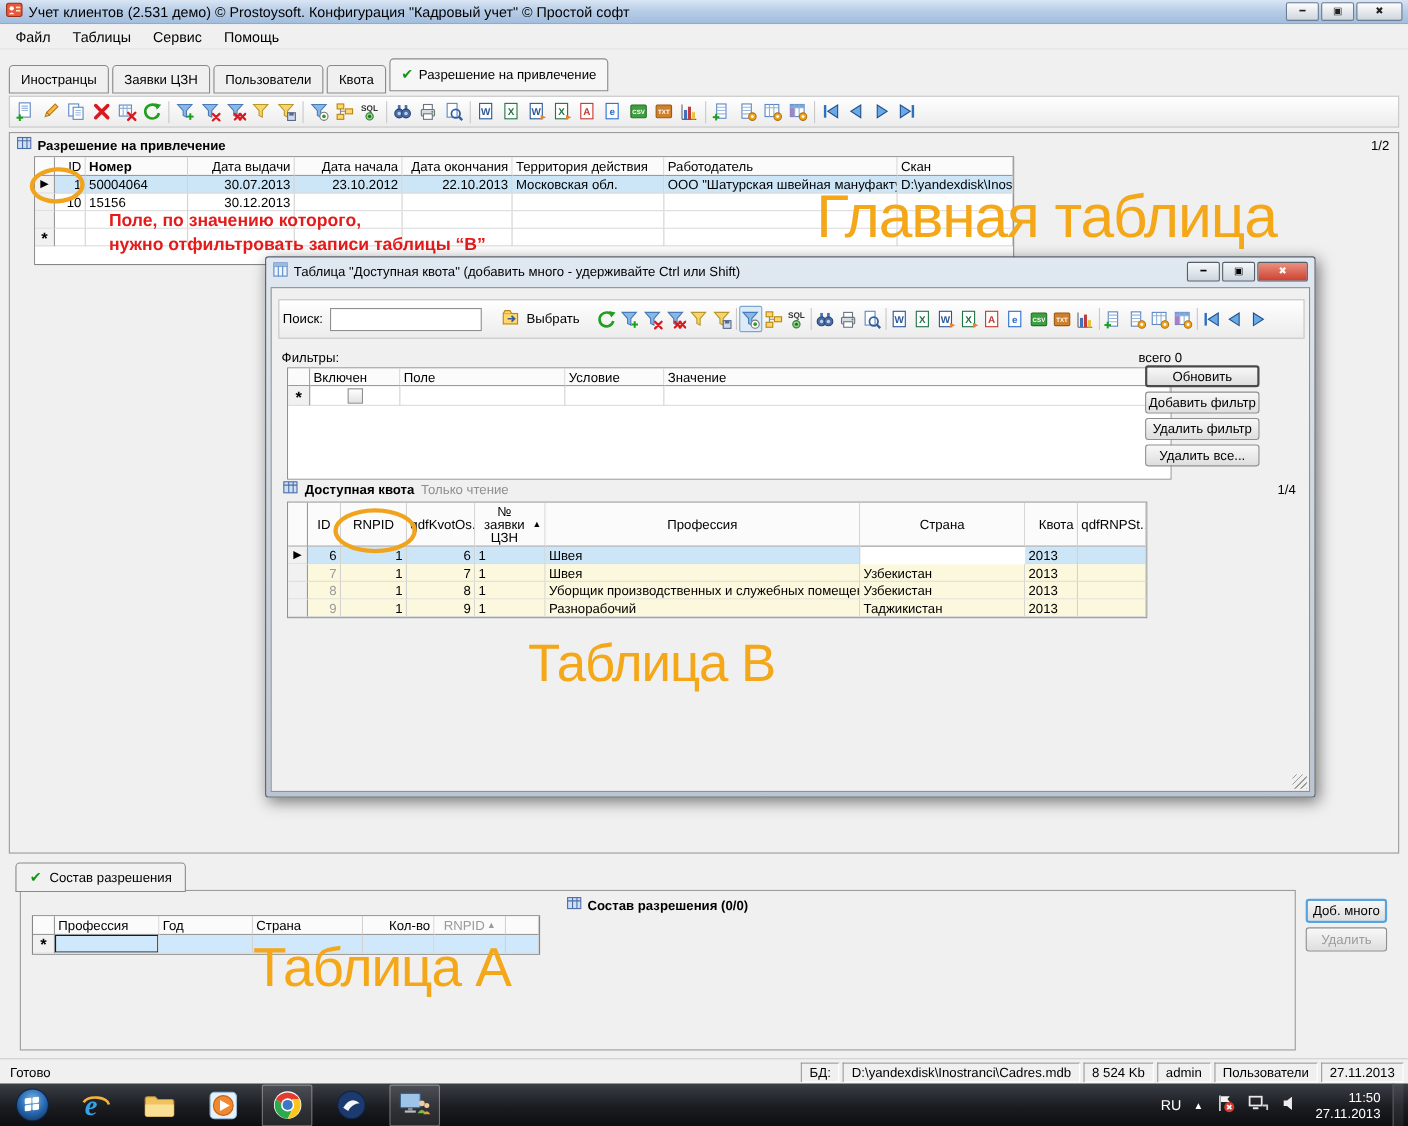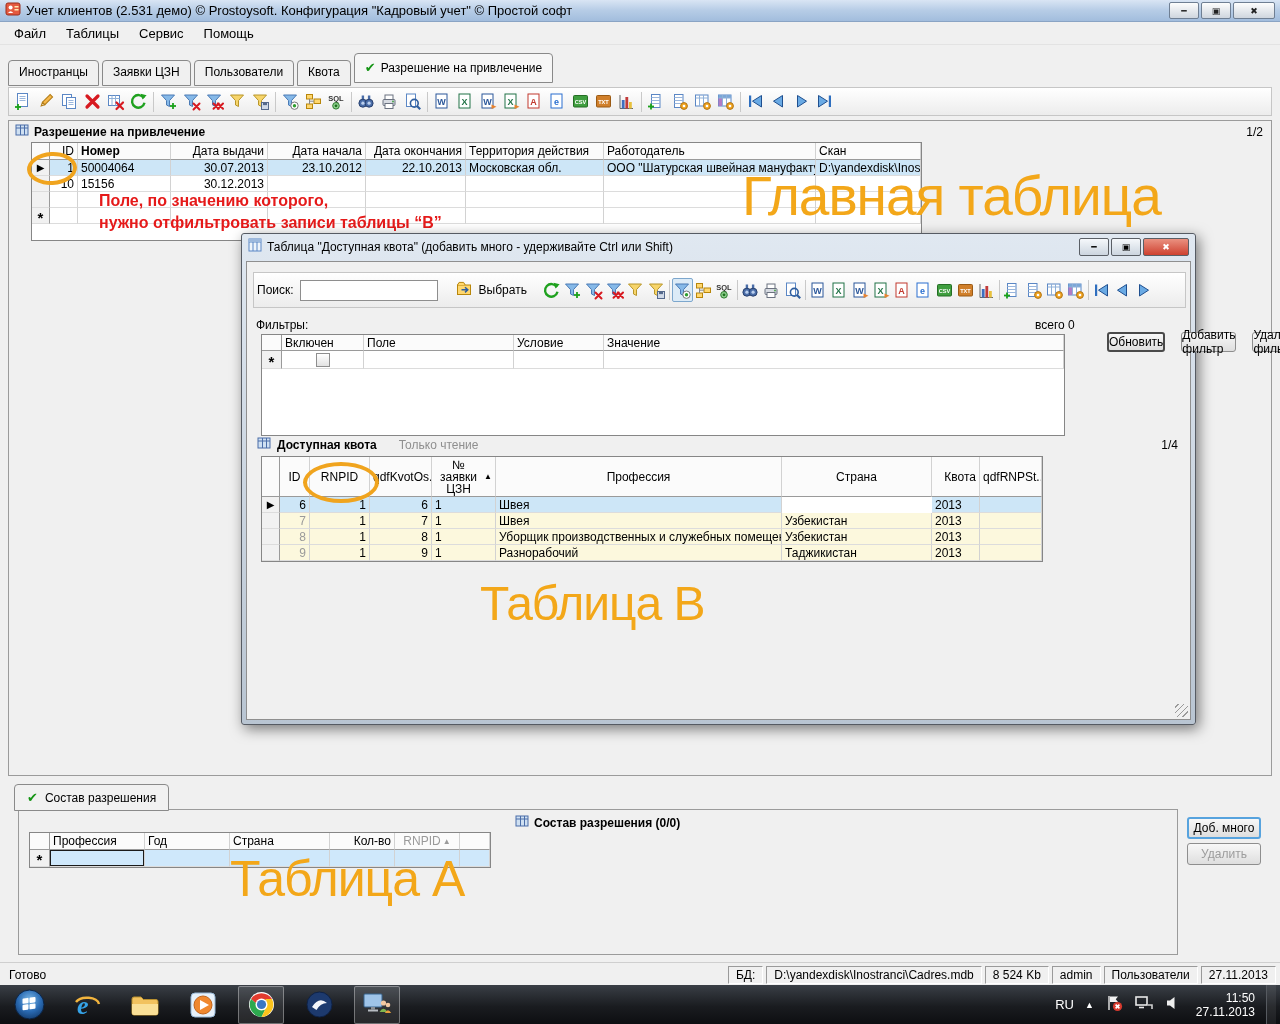--- a/index.html
+++ b/index.html
@@ -78,21 +78,21 @@
   .dlg-btn.close{width:44px;background:linear-gradient(#ea9180,#ce4130);color:#fff;font-weight:bold}
   .dlg-body{position:absolute;left:4px;right:4px;top:27px;bottom:4px;background:#f0f0f0;border:1px solid #8f8f8f}
   #dlg-toolbar{position:absolute;left:6px;top:10px;width:933px;height:36px}
   #dlg-toolbar .tb-btn{width:21px}
   #dlg-toolbar .tb-sep{margin:0 2px}
   #dlg-search{width:130px;height:19px;border:1px solid #8e8e8e;background:#fff;margin-left:6px;font-size:12px;padding:0 3px}
   .flat-btn{display:flex;align-items:center;gap:4px;margin:0 10px 0 14px;padding:2px 4px}
   .btn{display:flex;align-items:center;justify-content:center;height:20px;font-size:12px;
     border:1px solid #8e8e8e;border-radius:3px;background:linear-gradient(#f8f8f8,#dedede);box-sizing:border-box}
   .btn-default{border:2px solid #4a4a4a}
-  #dlg-side{position:absolute;left:860px;top:70px;width:104px;display:flex;flex-direction:row;gap:16px}
+  #dlg-side{position:absolute;left:794px;top:70px;width:104px;display:flex;flex-direction:column;gap:4px}
   #dlg-grp{position:absolute;left:10px;top:174px;right:12px;display:flex;align-items:center;gap:6px}
   .grip{position:absolute;right:2px;bottom:2px;width:13px;height:13px;
     background:repeating-linear-gradient(135deg,transparent 0 2px,#9a9a9a 2px 3px,transparent 3px 4px)}
 
   
   #bottom-tab{position:absolute;left:14px;top:784px;height:17px;padding:4px 12px;border:1px solid #8a8a8a;
     border-radius:4px 4px 0 0;background:#f1f1f1;display:flex;gap:7px;align-items:center;z-index:2}
   #bottom-panel{left:18px;top:809px;width:1160px;height:146px}
   .bp-title{position:absolute;left:496px;top:4px;display:flex;gap:5px;align-items:center;font-weight:bold}
   .side-btn{position:absolute;width:74px;height:22px}
@@ -821,21 +821,21 @@
           <div class="btn">Добавить фильтр</div>
           <div class="btn">Удалить фильтр</div>
           <div class="btn">Удалить все...</div>
         </div>
       <div id="dlg-grp">
         <span><svg width="14" height="14" viewBox="0 0 14 14">
               <rect x="1" y="2" width="12" height="10" fill="#cfe0f2" stroke="#4a6da8"></rect>
               <path d="M1 5h12M5.5 2v10M9.5 2v10" stroke="#4a6da8"></path>
             </svg></span>
         <span class="group-title">Доступная квота</span>
-        <span class="gray" style="margin-left:16px">Только чтение</span>
+        <span class="gray" style="margin-left:0">Только чтение</span>
         <span style="margin-left:auto">1/4</span>
       </div>
       <div id="dialog-grid" class="grid" style="left:14px;top:194px">
           <div class="g-head" style="height: 40px;">
             <div class="g-cell sel" style="width: 18px; height: 40px;"></div>
             <div class="g-cell cell-center" style="width: 30px; height: 40px;">
               <span>ID</span>
             </div>
             <div class="g-cell cell-center" style="width: 60px; height: 40px;">
               <span>RNPID</span>

